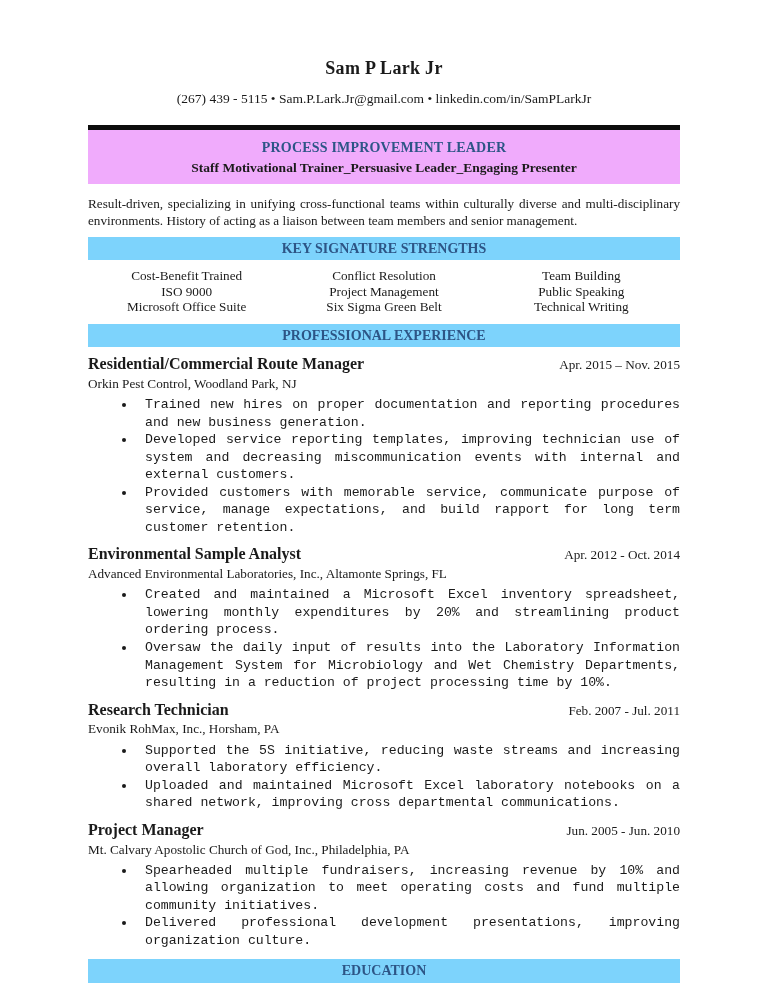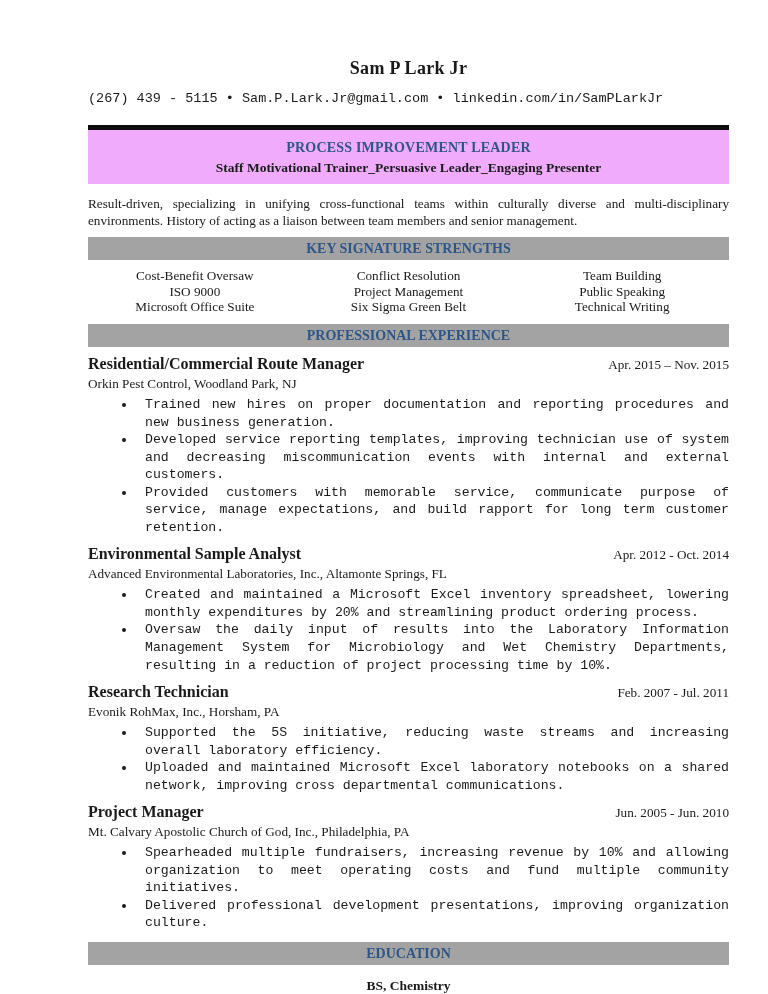--- a/index.html
+++ b/index.html
@@ -6,34 +6,33 @@
   html, body { background: #ffffff; }
   body {
     width: 768px; height: 994px;
     font-family: "Liberation Serif", "DejaVu Serif", serif;
     color: #1a1a1a;
     font-size: 13px;
     line-height: 1.3;
   }
   .page {
     width: 768px; height: 994px;
-    padding: 57px 39px 0 88px;
+    padding: 57px 88px 0 88px;
     overflow: hidden;
   }
   .name {
     text-align: center;
     font-size: 18px;
     font-weight: bold;
     letter-spacing: 0.3px;
   }
   .contact {
-    text-align: left;
+    text-align: center;
     font-size: 13.5px;
     margin-top: 10px;
-    font-family: Liberation Mono, monospace;
   }
   .rule {
     margin-top: 17px;
     height: 3px;
     border-top: 3px solid #0d0d0d;
     border-bottom: 2px solid #0d0d0d;
   }
   .title-box {
     background: #f0abfc;
     text-align: center;
@@ -51,21 +50,21 @@
     margin-top: 2px;
   }
   .summary {
     margin-top: 11px;
     text-align: justify;
     font-size: 13.2px;
     line-height: 1.3;
   }
   .band {
     margin-top: 8px;
-    background: #a3a3a3;
+    background: #7dd3fc;
     text-align: center;
     color: #2d5586;
     font-weight: bold;
     font-size: 14px;
     padding: 3px 0 2px 0;
   }
   .band.experience { margin-top: 9px; }
   .band.education { margin-top: 10px; }
   .strengths {
     display: flex;
@@ -124,21 +123,21 @@
     <div class="headline">PROCESS IMPROVEMENT LEADER</div>
     <div class="subheadline">Staff Motivational Trainer_Persuasive Leader_Engaging Presenter</div>
   </div>
 
   <div class="summary">Result-driven, specializing in unifying cross-functional teams within culturally diverse and multi-disciplinary environments. History of acting as a liaison between team members and senior management.</div>
 
   <div class="band">KEY SIGNATURE STRENGTHS</div>
 
   <div class="strengths">
     <div class="col">
-      <div>Cost-Benefit Oversaw</div>
+      <div>Cost-Benefit Trained</div>
       <div>ISO 9000</div>
       <div>Microsoft Office Suite</div>
     </div>
     <div class="col">
       <div>Conflict Resolution</div>
       <div>Project Management</div>
       <div>Six Sigma Green Belt</div>
     </div>
     <div class="col">
       <div>Team Building</div>

